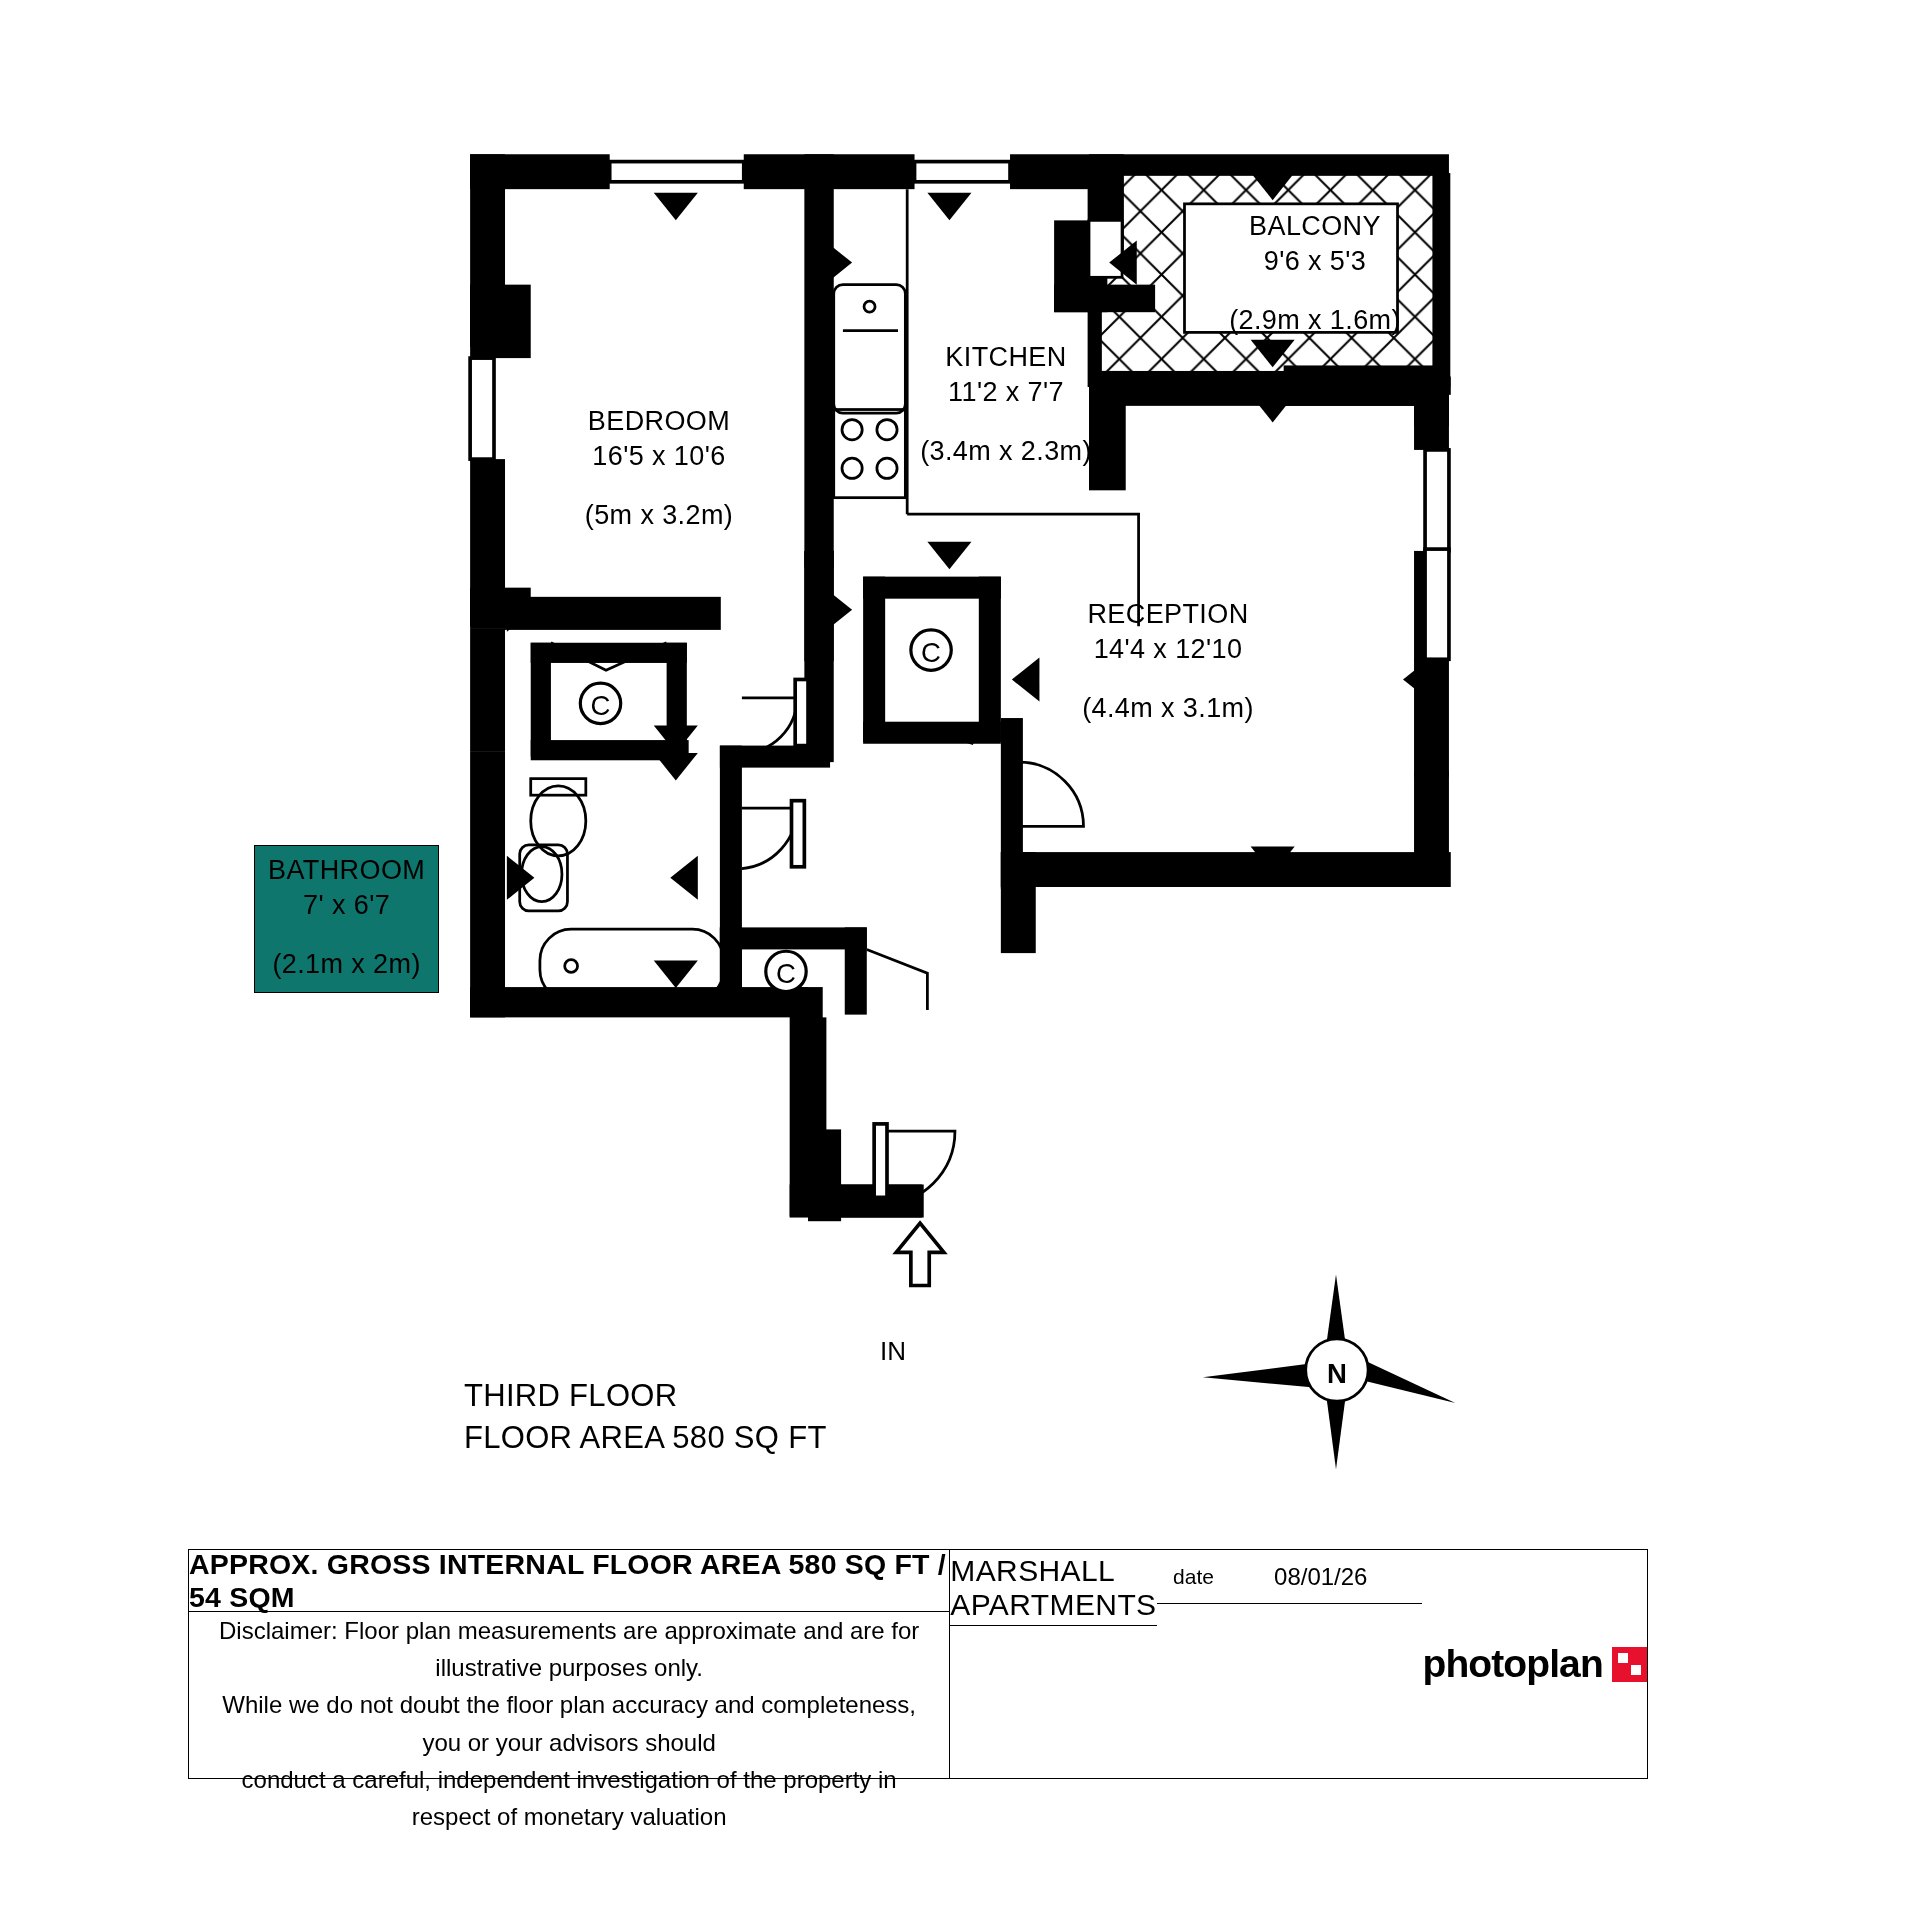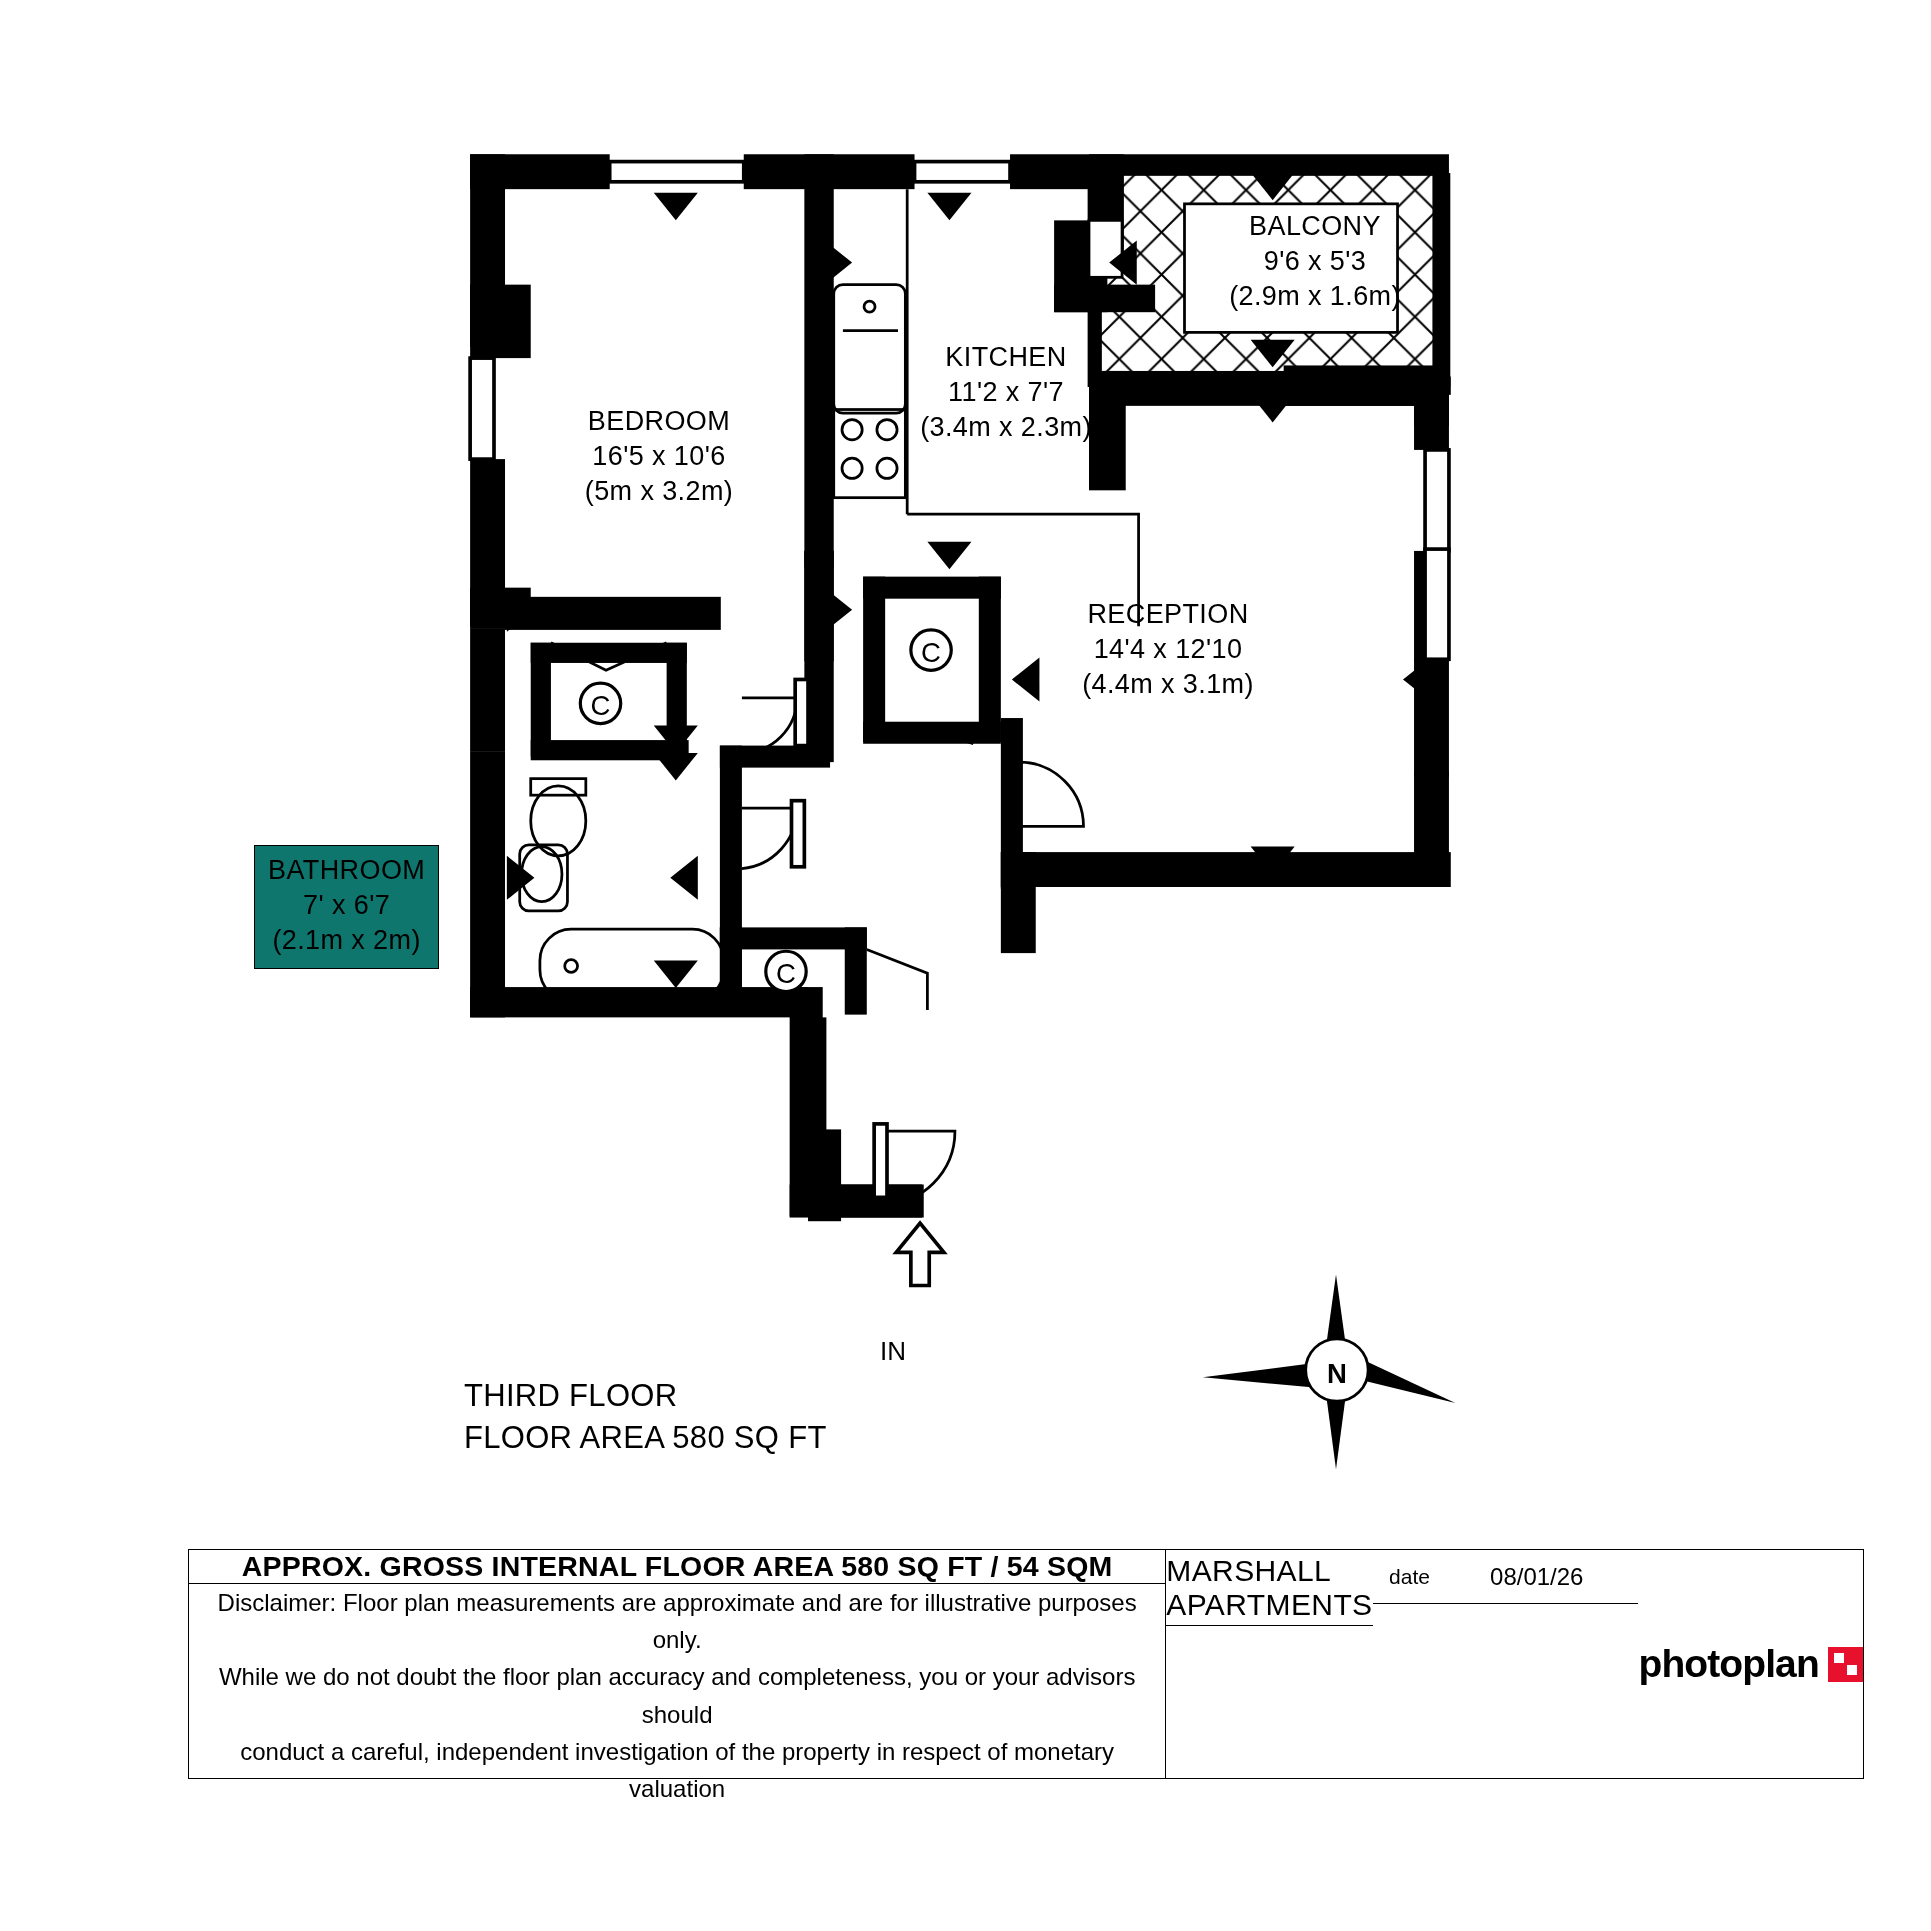--- a/index.html
+++ b/index.html
@@ -24,21 +24,21 @@
   .lbl {
     position: absolute;
     text-align: center;
     line-height: 1.30;
     white-space: nowrap;
     font-size: 27px;
     letter-spacing: 0.4px;
   }
   .lbl .nm { display: block; }
   .lbl .d1 { display: block; }
-  .lbl .d2 { display: block; }
+  .lbl .d2 { display: block; margin-top: 24px; }
 
   
   #lbl-bedroom { left: 659px; top: 404px; transform: translateX(-50%); }
   #lbl-kitchen { left: 1006px; top: 340px; transform: translateX(-50%); }
   #lbl-reception { left: 1168px; top: 597px; transform: translateX(-50%); }
   #lbl-balcony { left: 1315px; top: 209px; transform: translateX(-50%); }
   #lbl-bathroom {
     left: 254px; top: 845px;
     border: 1.4px solid #000;
     background: #0f766e;
@@ -59,21 +59,21 @@
     left: 880px; top: 1309px;
     font-size: 26px;
     margin-top: 27px;
   }
 
   
   #infobox {
     position: absolute;
     left: 188px;
     top: 1549px;
-    width: 1676px;
+    width: 1460px;
     height: 230px;
     border: 1.8px solid #000;
     box-sizing: border-box;
     display: flex;
   }
   #info-left {
     width: 1122px;
     box-sizing: border-box;
     border-right: 1.8px solid #000;
     display: flex;

